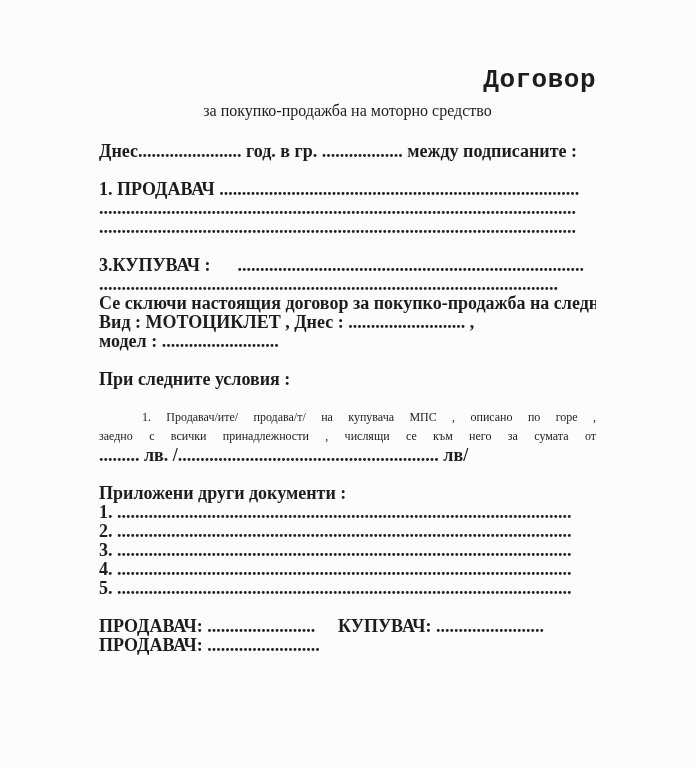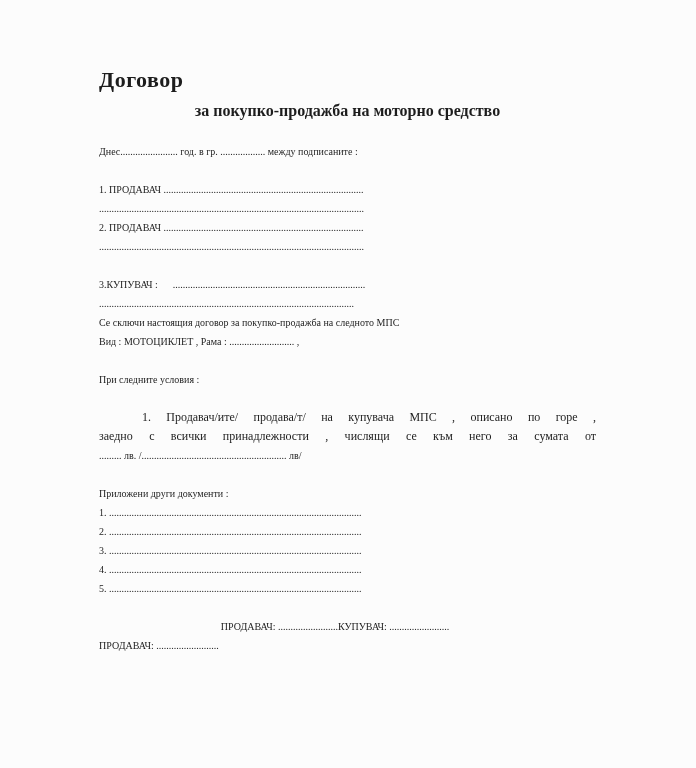--- a/index.html
+++ b/index.html
@@ -12,78 +12,79 @@
     font-family: "Liberation Serif", serif;
     color: #1d1d1d;
   }
   .page {
     position: absolute;
     left: 99px;
     top: 60px;
     width: 497px;
   }
   .title {
-    font-size: 22px;
+    font-size: 26px;
     font-weight: bold;
-    text-align: left;
+    text-align: right;
     line-height: 40px;
     height: 40px;
     letter-spacing: 0.5px;
+    font-family: Liberation Mono, monospace;
   }
   .subtitle {
     font-size: 16px;
     text-align: center;
     line-height: 22px;
     height: 22px;
-    font-weight: bold;
   }
   .line {
-    font-size: 10px;
+    font-size: 18px;
     line-height: 19px;
     height: 19px;
     white-space: pre;
     overflow: hidden;
+    font-weight: bold;
   }
   .jline {
     font-size: 12px;
     line-height: 19px;
     height: 19px;
     overflow: hidden;
     text-align: justify;
     text-align-last: justify;
   }
   .indent { padding-left: 43px; }
   .spacer { height: 19px; }
   .spacer-top { height: 20px; }
   .sig-row { display: flex; }
-  .sig-col { width: 239px; text-align: right; }
+  .sig-col { width: 239px; }
 </style>
 </head>
 <body>
 
 <div class="page">
   <div class="title">Договор</div>
   <div class="subtitle">за покупко-продажба на моторно средство</div>
 
   <div class="spacer-top"></div>
   <div class="line">Днес....................... год. в гр. .................. между подписаните :</div>
   <div class="spacer"></div>
 
   <div class="line">1. ПРОДАВАЧ ................................................................................</div>
   <div class="line">..........................................................................................................</div>
-  <div class="line">2. ПРОДАВАЧ ................................................................................</div>
   <div class="line">..........................................................................................................</div>
 
   <div class="spacer"></div>
 
   <div class="line">3.КУПУВАЧ :      .............................................................................</div>
   <div class="line">......................................................................................................</div>
 
   <div class="line">Се сключи настоящия договор за покупко-продажба на следното МПС</div>
-  <div class="line">Вид : МОТОЦИКЛЕТ , Рама : .......................... ,</div>
+  <div class="line">Вид : МОТОЦИКЛЕТ , Днес : .......................... ,</div>
+  <div class="line">модел : ..........................</div>
 
   <div class="spacer"></div>
   <div class="line">При следните условия :</div>
   <div class="spacer"></div>
 
   <div class="jline indent">1. Продавач/ите/ продава/т/ на купувача МПС , описано по горе ,</div>
   <div class="jline">заедно с всички принадлежности , числящи се към него за сумата от</div>
   <div class="line">......... лв. /.......................................................... лв/</div>
 
   <div class="spacer"></div>

